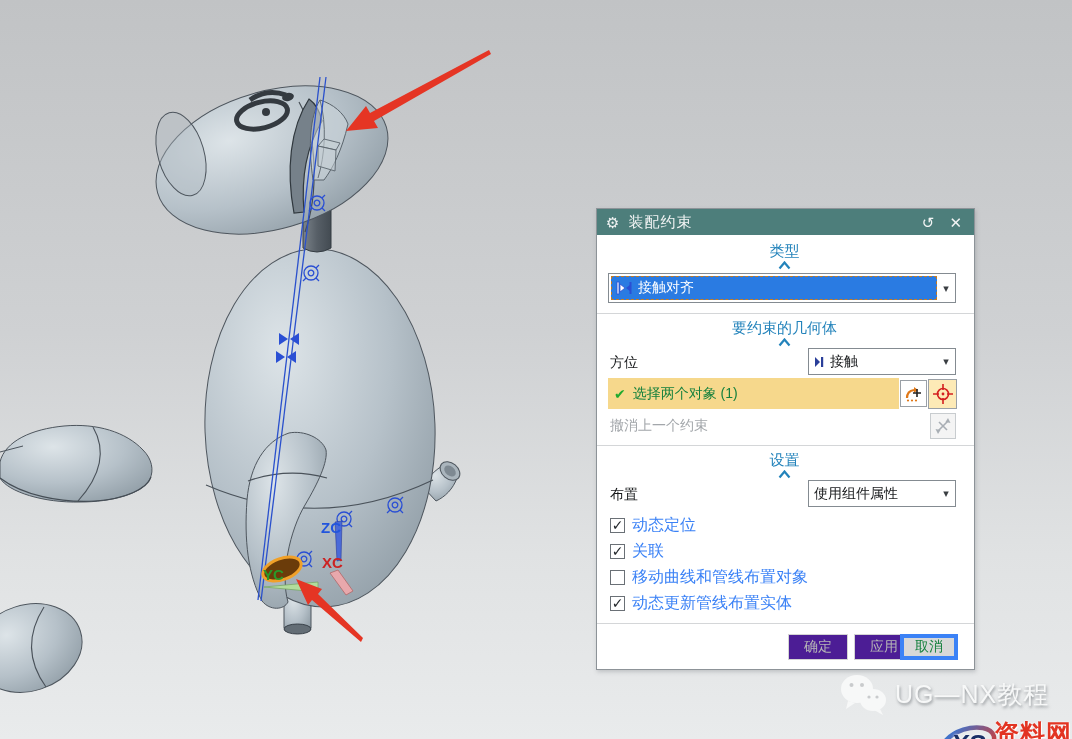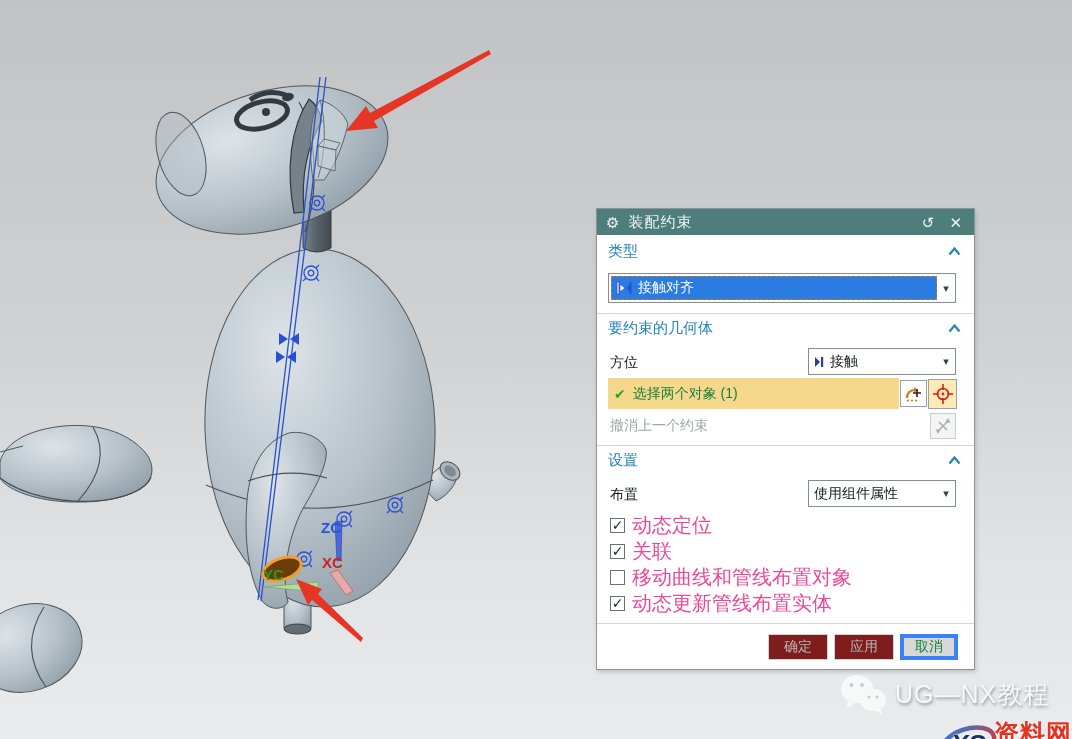--- a/index.html
+++ b/index.html
@@ -12,21 +12,21 @@
   
   .dialog{position:absolute;left:596px;top:208px;width:379px;height:462px;
           background:#ffffff;border:1px solid #8d9398;box-sizing:border-box;
           box-shadow:1px 2px 4px rgba(80,85,90,.25);}
   .titlebar{position:absolute;left:0;top:0;right:0;height:26px;background:#4d7e7b;
             display:flex;align-items:center;padding:0 9px;gap:9px;box-sizing:border-box;}
   .titlebar .gear{color:#f2f4f4;font-size:15px;line-height:1;}
   .titlebar .title{color:#f2f4f4;font-size:15px;flex:1;letter-spacing:1px;}
   .tbtn{color:#f2f4f4;font-size:15px;line-height:1;cursor:default;padding:0 3px;}
   .sect{position:absolute;left:11px;right:13px;display:flex;align-items:center;
-        color:#2383bb;font-size:15px;}
+        color:#2383bb;font-size:15px;flex-direction:column;}
   .sect .sp{flex:1;}
   .sep{position:absolute;left:0;right:0;border-top:1px solid #d4d6d8;}
   .combo{position:absolute;background:#fff;border:1px solid #848b91;box-sizing:border-box;
          display:flex;align-items:center;}
   .combo .arrow{width:18px;text-align:center;color:#3a3e42;font-size:11px;}
   .combo-selected{flex:1;height:24px;margin:2px 0 2px 2px;background:#2a7be2;
                   border:1px dashed #c87a1e;display:flex;align-items:center;gap:5px;
                   padding:0 4px;box-sizing:border-box;color:#fff;font-size:14px;}
   .combo-plain{flex:1;display:flex;align-items:center;gap:2px;padding:0 5px;
                color:#16181a;font-size:14px;}
@@ -37,24 +37,24 @@
   .selrow .txt{color:#15803d;font-size:14px;}
   .sqbtn{position:absolute;background:#fff;border:1px solid #9aa0a6;box-sizing:border-box;
          display:flex;align-items:center;justify-content:center;}
   .sqbtn.snap{background:#fdeab6;}
   .sqbtn.disabled{background:#f4f4f4;border-color:#c8cccf;}
   .undo{position:absolute;left:13px;top:208px;color:#a3a7ab;font-size:14px;}
   .cbrow{position:absolute;left:13px;height:22px;display:flex;align-items:center;gap:7px;}
   .cbbox{width:15px;height:15px;border:1px solid #6a7076;background:#fff;box-sizing:border-box;
          display:flex;align-items:center;justify-content:center;
          font-size:14px;line-height:1;color:#24282c;font-weight:bold;}
-  .cbrow .cblbl{color:#ec4899;font-size:20px;}
+  .cbrow .cblbl{color:#3b82f6;font-size:16px;}
   .dlgbtn{position:absolute;top:425px;height:26px;box-sizing:border-box;font-size:14px;
           display:flex;align-items:center;justify-content:center;}
-  .dlgbtn.off{background:#7f1d1d;border:1px solid #d4d4d4;color:#b6b6b6;}
+  .dlgbtn.off{background:#4c1d95;border:1px solid #d4d4d4;color:#b6b6b6;margin-left:20px;}
   .dlgbtn.on{background:#d8d8d8;border:4px solid #3b82f6;color:#15803d;font-family:Liberation Mono, monospace;}
 
   
   .watermark{position:absolute;left:840px;top:672px;display:flex;align-items:center;gap:7px;text-align:right;}
   .watermark .wmtext{font-size:25px;color:#f7f8f8;letter-spacing:1px;
                      text-shadow:1px 2px 3px rgba(95,100,105,.6);}
   .sitelogo{position:absolute;left:938px;top:686px;width:134px;height:53px;margin-top:31px;}
   .sitelogo .sname{position:absolute;left:56px;top:0;font-size:25px;font-weight:bold;
                    color:#e23422;letter-spacing:1px;
                    text-shadow:0 0 2px #fff,1px 1px 0 #fff;}

